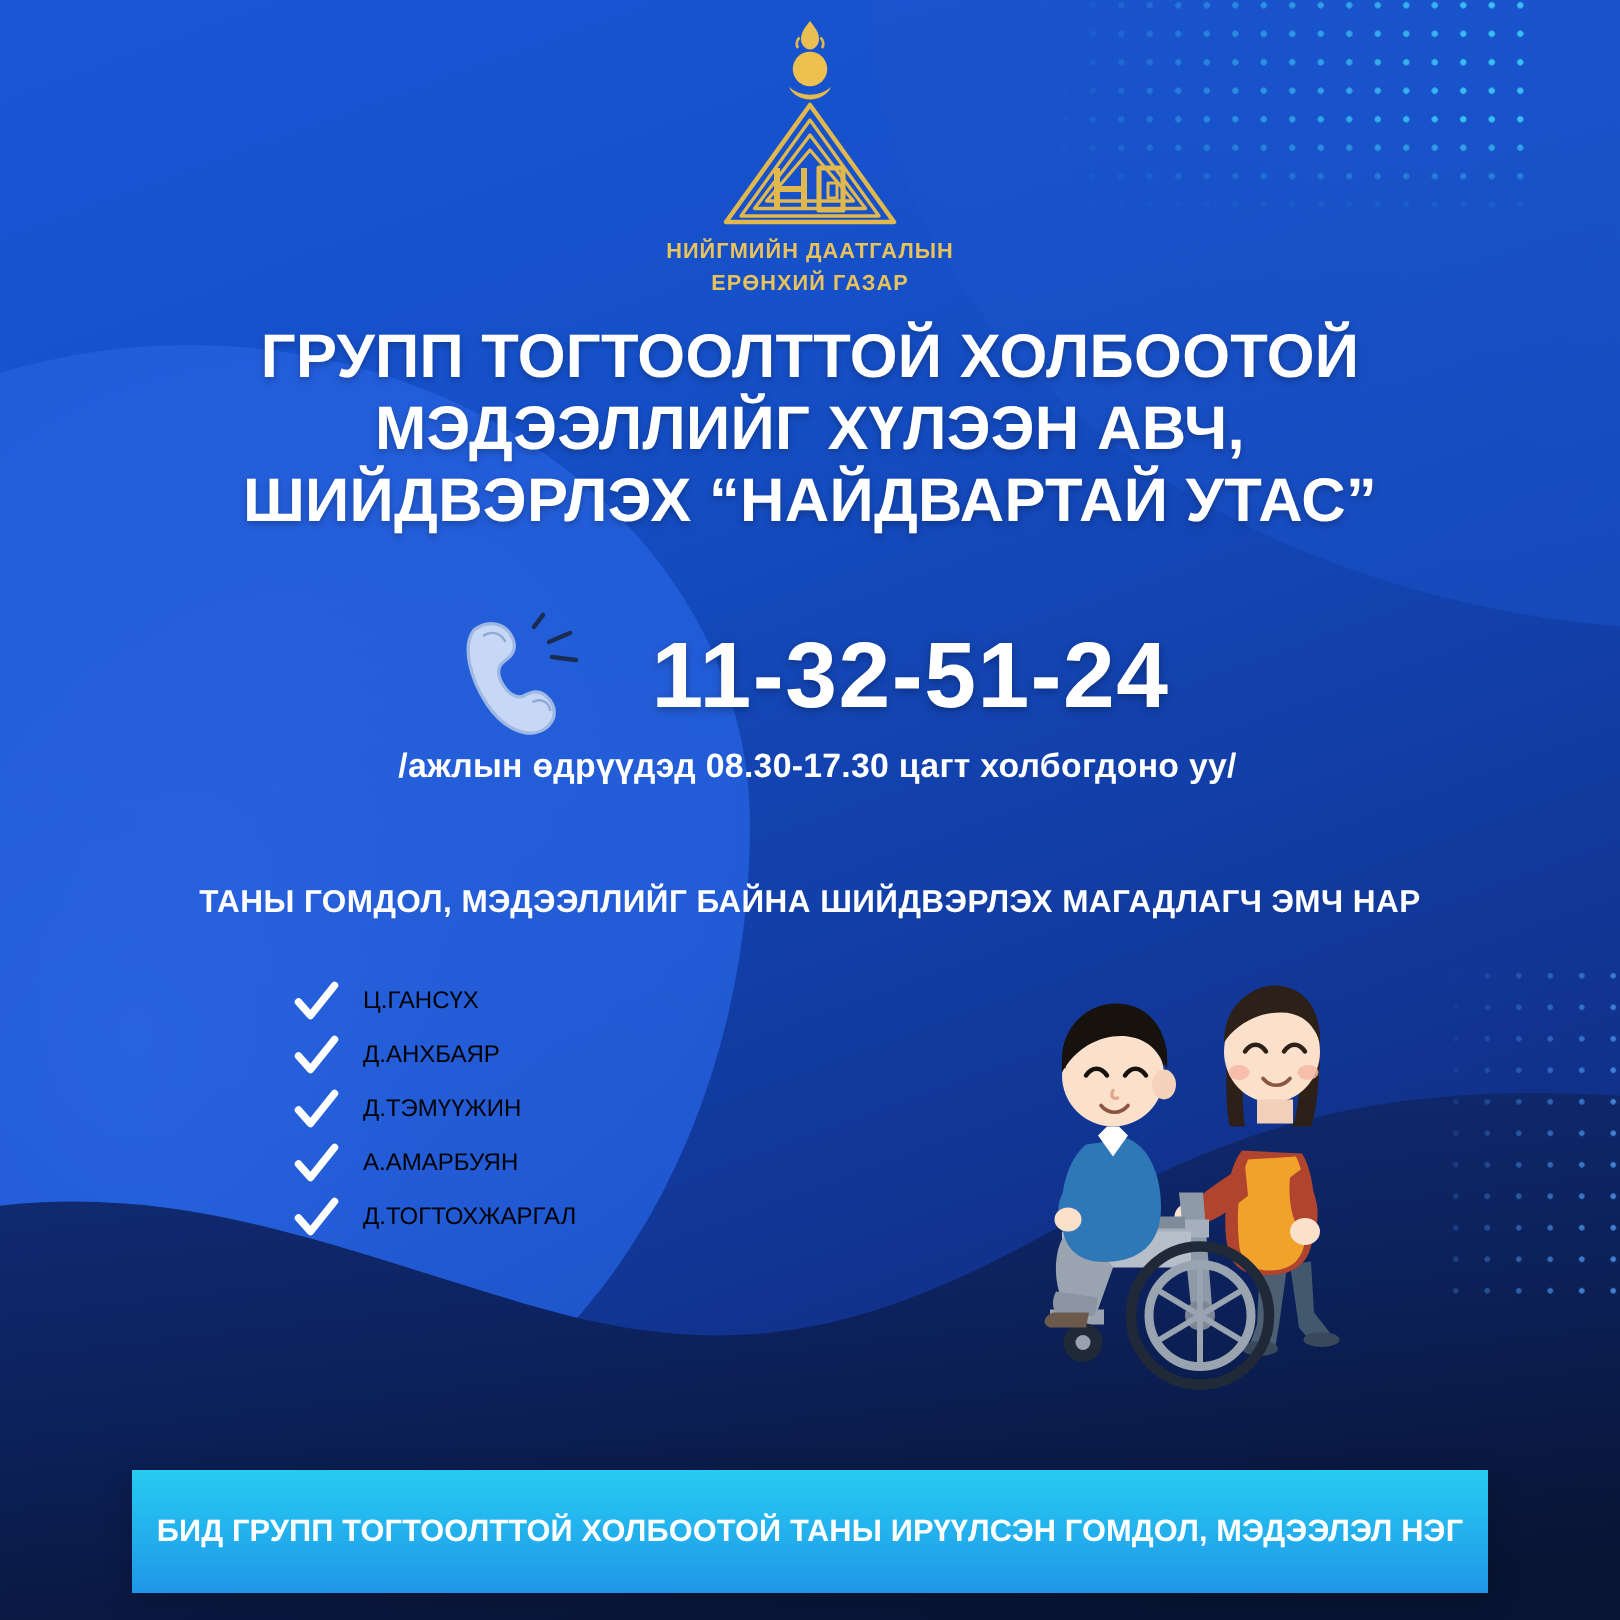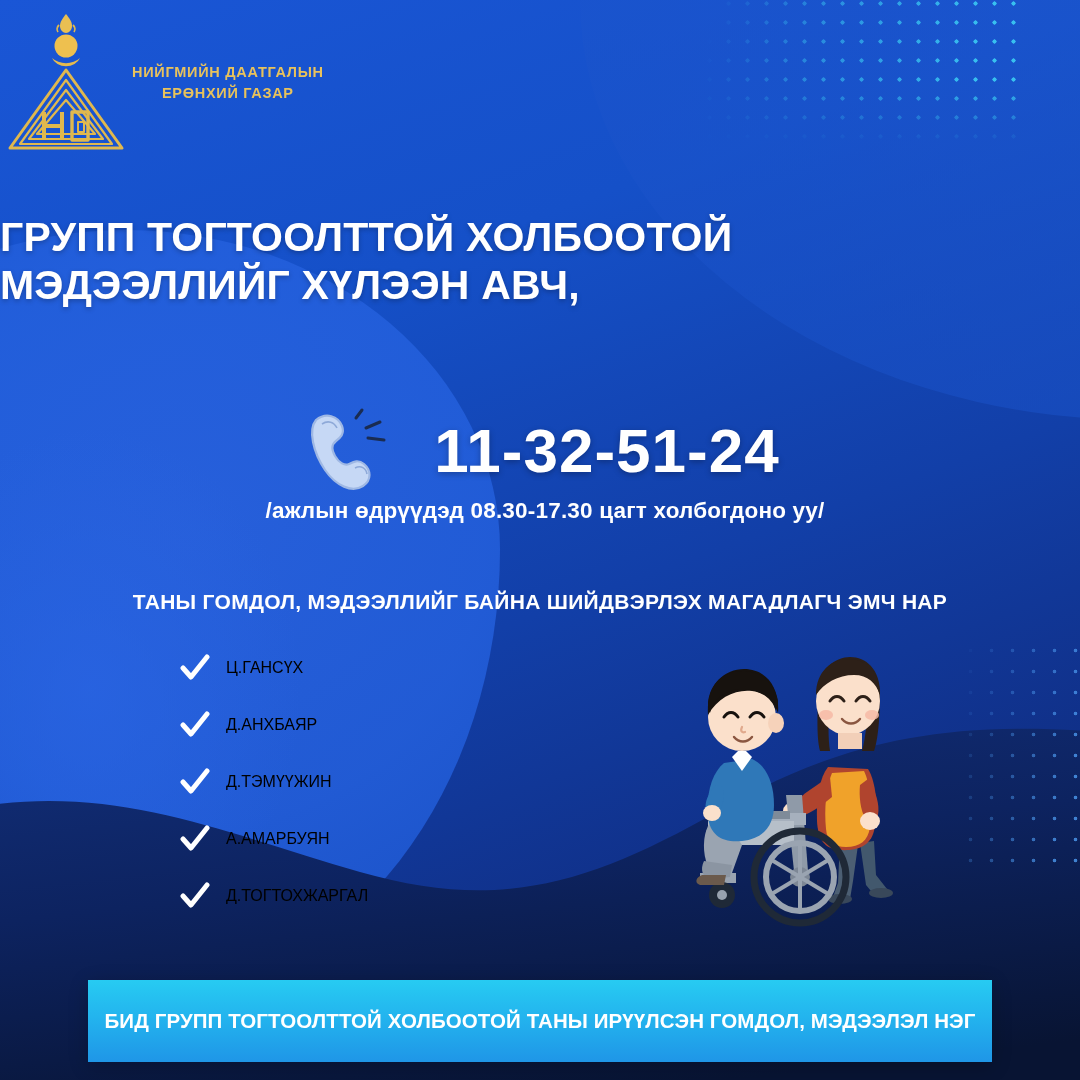--- a/index.html
+++ b/index.html
@@ -89,40 +89,41 @@
     opacity: .8;
   }
 
   
   .logo-block {
     position: absolute;
     top: 8px;
     left: 0;
     right: 0;
     display: flex;
-    flex-direction: row;
+    flex-direction: column;
     align-items: center;
   }
   .logo-mark { width: 132px; height: 146px; display: block; }
   .logo-text {
     margin-top: 4px;
     text-align: center;
     color: #e8c25c;
     font-size: 14.5px;
     font-weight: bold;
     letter-spacing: .7px;
     line-height: 1.42;
   }
 
   
   .headline {
     position: absolute;
     top: 214px;
     left: 0;
     right: 0;
+    text-align: center;
     color: #ffffff;
     font-size: 41px;
     font-weight: bold;
     line-height: 1.17;
     letter-spacing: .2px;
     text-shadow: 0 2px 5px rgba(0,0,0,.25);
   }
   .headline div { white-space: nowrap; }
 
   
@@ -165,24 +166,23 @@
     right: 0;
     text-align: center;
     color: #ffffff;
     font-size: 21px;
     font-weight: bold;
     letter-spacing: .3px;
   }
   .doctor-list {
     position: absolute;
     top: 650px;
-    left: 180px;
+    left: 196px;
     display: flex;
     flex-direction: column;
-    gap: 21px;
   }
   .doctor-item {
     display: flex;
     align-items: center;
     gap: 16px;
     height: 36px;
   }
   .check-icon { width: 30px; height: 28px; display: block; flex: none; }
 
   
@@ -268,20 +268,21 @@
     </svg>
     <div class="logo-text">
       <div>НИЙГМИЙН ДААТГАЛЫН</div>
       <div>ЕРӨНХИЙ ГАЗАР</div>
     </div>
   </div>
 
   <div class="headline">
     <div>ГРУПП ТОГТООЛТТОЙ ХОЛБООТОЙ</div>
     <div>МЭДЭЭЛЛИЙГ ХҮЛЭЭН АВЧ,</div>
+    <div>ШИЙДВЭРЛЭХ “НАЙДВАРТАЙ УТАС”</div>
   </div>
 
   <div class="phone-row">
     <svg class="phone-icon" viewBox="0 0 96 92">
       <g>
         <path d="M16 16 C26 8 38 12 42 22 C45 30 40 34 36 37 C32 40 31 45 35 52 C39 59 45 62 49 60 C53 58 58 55 64 60 C71 66 72 76 63 82 C52 89 36 82 25 66 C13 48 8 26 16 16 Z" fill="#c6d8f5" stroke="#9fb8e4" stroke-width="2.2"></path>
         <path d="M22 20 C28 16 34 18 37 24" fill="none" stroke="#8ea9d8" stroke-width="1.6"></path>
         <path d="M55 64 C61 61 66 64 67 70" fill="none" stroke="#8ea9d8" stroke-width="1.6"></path>
       </g>
       <g stroke="#1a2c52" stroke-width="3" stroke-linecap="round">

